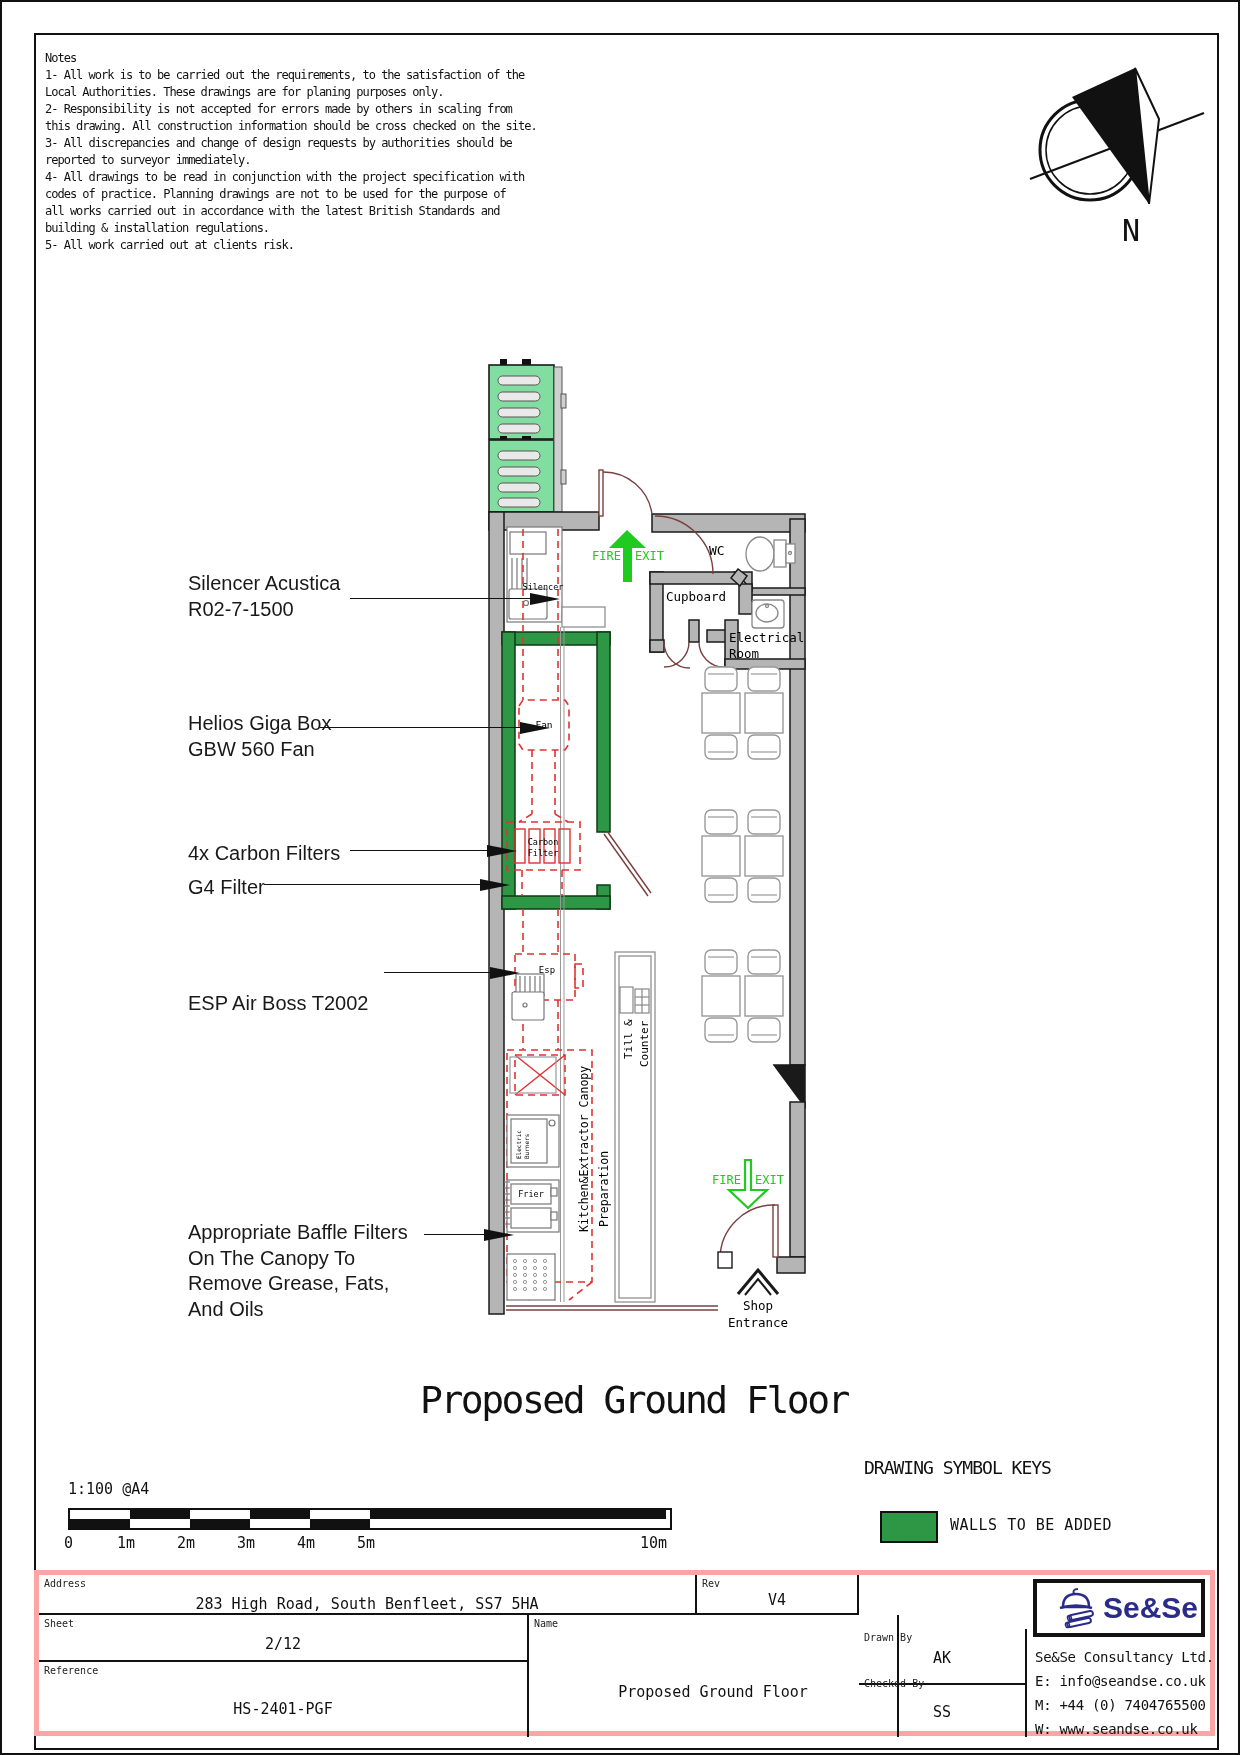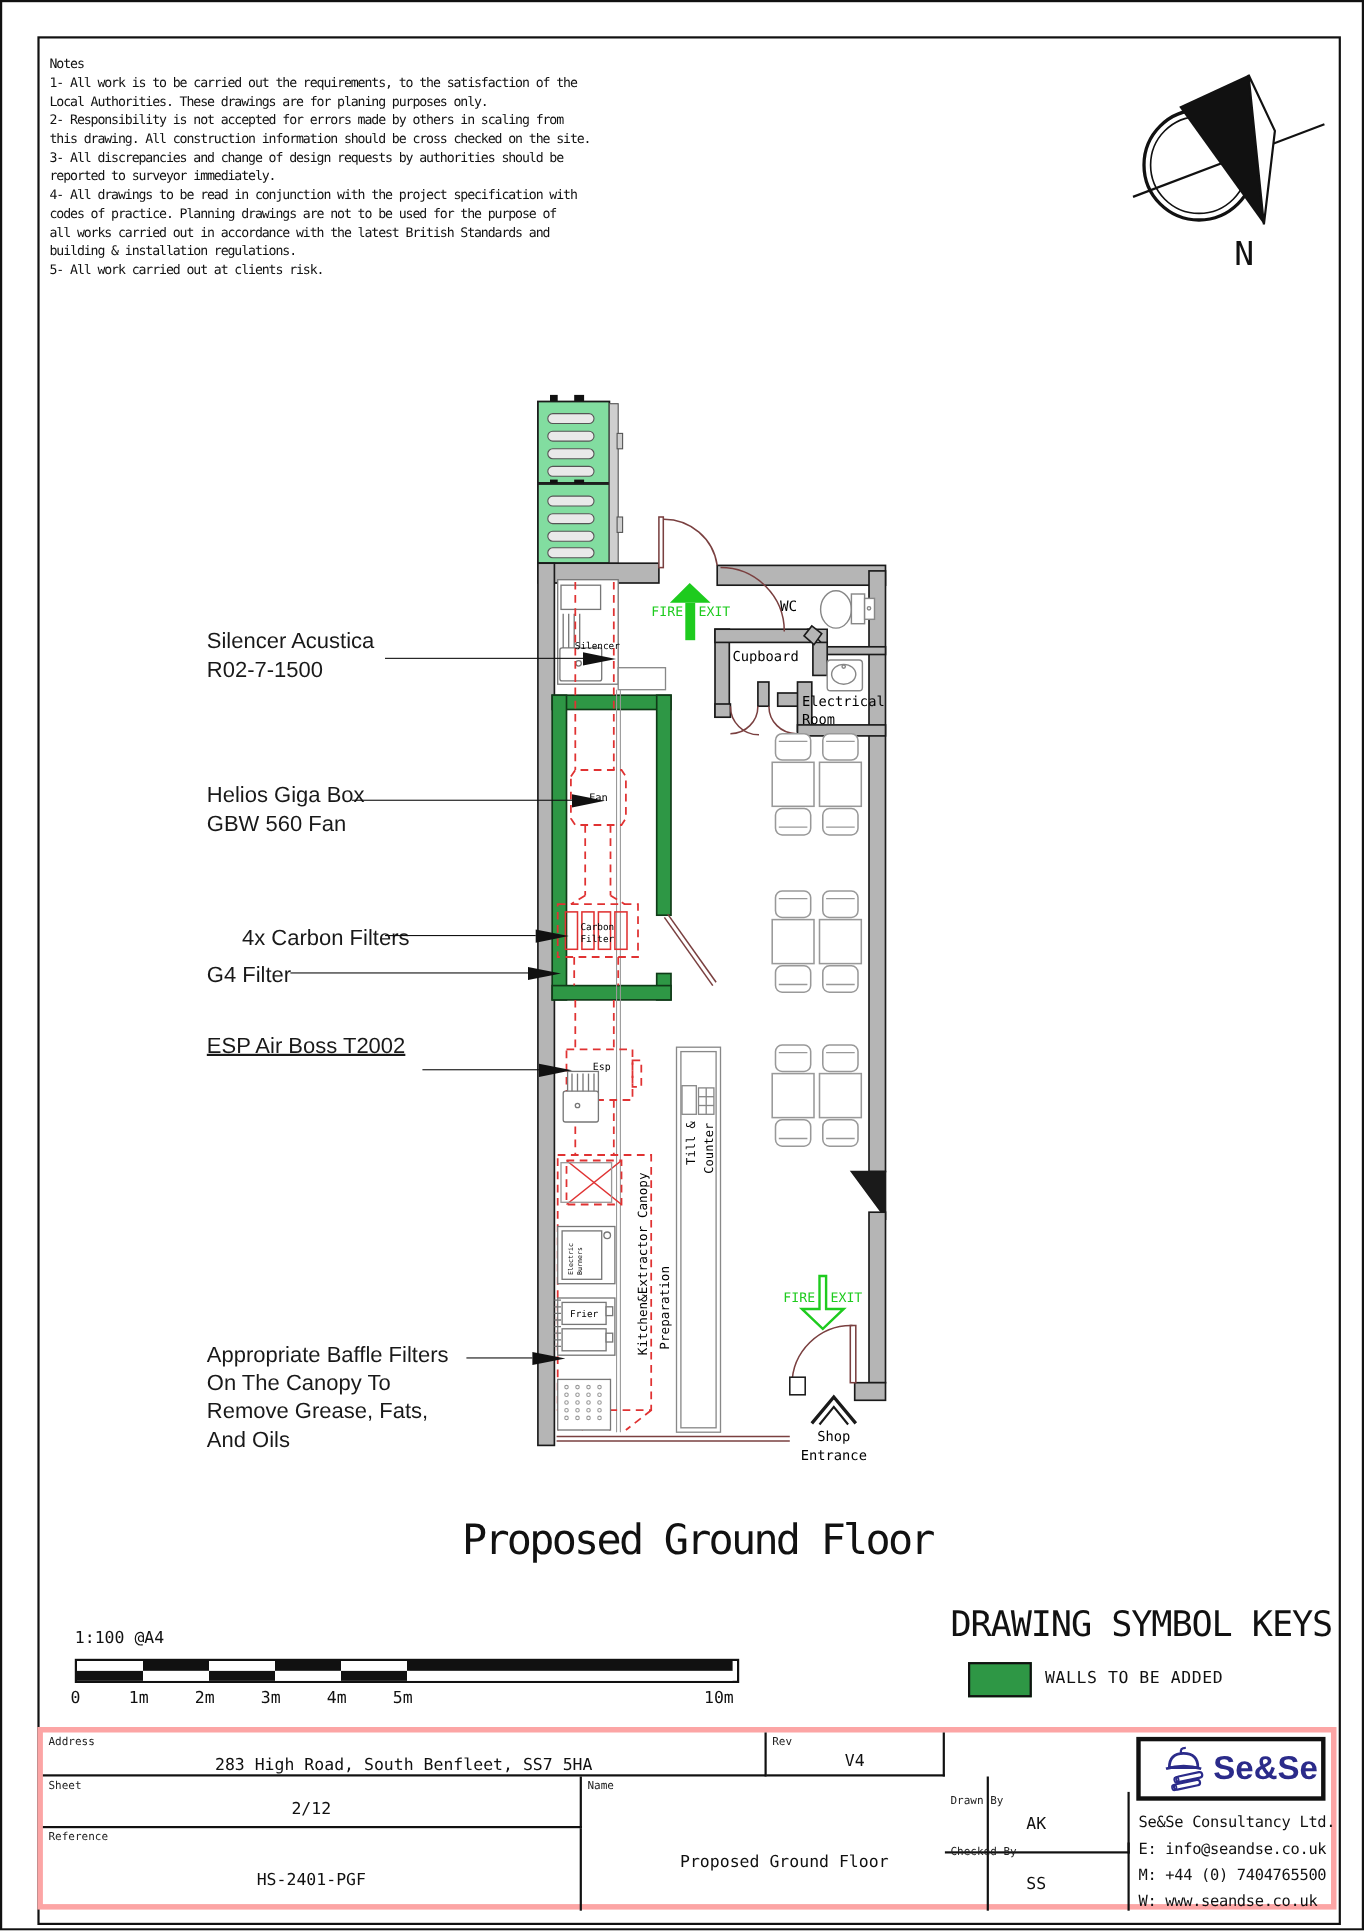--- a/index.html
+++ b/index.html
@@ -15,21 +15,21 @@
   .ahead{width:0;height:0;border-top:6px solid transparent;border-bottom:6px solid transparent;border-left:30px solid #111;}
   
   .bigtitle{left:412px;top:1376px;width:440px;text-align:center;font-size:38px;letter-spacing:-2.5px;white-space:nowrap;}
   
   .scaleratio{left:66px;top:1478px;font-size:15px;}
   .scalebar{left:66px;top:1506px;width:600px;height:18px;border:2px solid #111;font-size:0;}
   .scalebar .row{height:9px;white-space:nowrap;}
   .scalebar .seg{display:inline-block;height:9px;vertical-align:top;}
   .tick{top:1532px;font-size:15px;}
   
-  .legendtitle{left:862px;top:1455px;font-size:32px;letter-spacing:-1px;white-space:nowrap;}
+  .legendtitle{left:862px;top:1455px;font-size:18px;letter-spacing:-1px;white-space:nowrap;}
   .swatch{left:878px;top:1509px;width:54px;height:28px;border:2px solid #111;}
   .legendlabel{left:948px;top:1514px;font-size:15px;letter-spacing:0.5px;}
   
   .tb{left:32px;top:1568px;width:1181px;height:166px;border:5px solid #fca5a5;box-sizing:border-box;}
   .cell{position:absolute;box-sizing:border-box;border-color:#111;}
   .cl{position:absolute;left:5px;top:3px;font-size:10px;color:#222;}
   .cv{position:absolute;width:100%;text-align:center;font-size:15px;color:#111;}
   .logo-box{position:absolute;left:6px;top:4px;width:172px;height:58px;border:4px solid #111;box-sizing:border-box;display:flex;align-items:center;justify-content:flex-start;padding-left:20px;background:#fff;}
   .logo-text{font-family:"Liberation Sans",sans-serif;font-weight:bold;font-size:30px;color:#2b2b8a;margin-left:4px;}
   .contact{position:absolute;left:8px;top:70px;font-size:14px;line-height:24px;letter-spacing:-0.3px;white-space:nowrap;}
@@ -319,33 +319,33 @@
   <div class="abs leader" style="left:348px;top:596px;width:180px;"></div>
   <div class="abs ahead" style="left:528px;top:591px;"></div>
 
   <div class="abs anno" style="left:186px;top:708px;">
     <div>Helios Giga Box</div>
     <div>GBW 560 Fan</div>
   </div>
   <div class="abs leader" style="left:318px;top:725px;width:200px;"></div>
   <div class="abs ahead" style="left:518px;top:720px;"></div>
 
-  <div class="abs anno" style="left:186px;top:838px;margin-left:32px;">
+  <div class="abs anno" style="left:186px;top:838px;">
     <div>4x Carbon Filters</div>
   </div>
   <div class="abs leader" style="left:348px;top:848px;width:137px;"></div>
   <div class="abs ahead" style="left:485px;top:843px;"></div>
 
   <div class="abs anno" style="left:186px;top:872px;">
     <div>G4 Filter</div>
   </div>
   <div class="abs leader" style="left:262px;top:882px;width:216px;"></div>
   <div class="abs ahead" style="left:478px;top:877px;"></div>
 
-  <div class="abs anno" style="left:186px;top:936px;text-decoration:underline;">
+  <div class="abs anno" style="left:186px;top:988px;">
     <div>ESP Air Boss T2002</div>
   </div>
   <div class="abs leader" style="left:382px;top:970px;width:106px;"></div>
   <div class="abs ahead" style="left:488px;top:965px;"></div>
 
   <div class="abs anno" style="left:186px;top:1218px;line-height:25.5px;">
     <div>Appropriate Baffle Filters</div>
     <div>On The Canopy To</div>
     <div>Remove Grease, Fats,</div>
     <div>And Oils</div>

